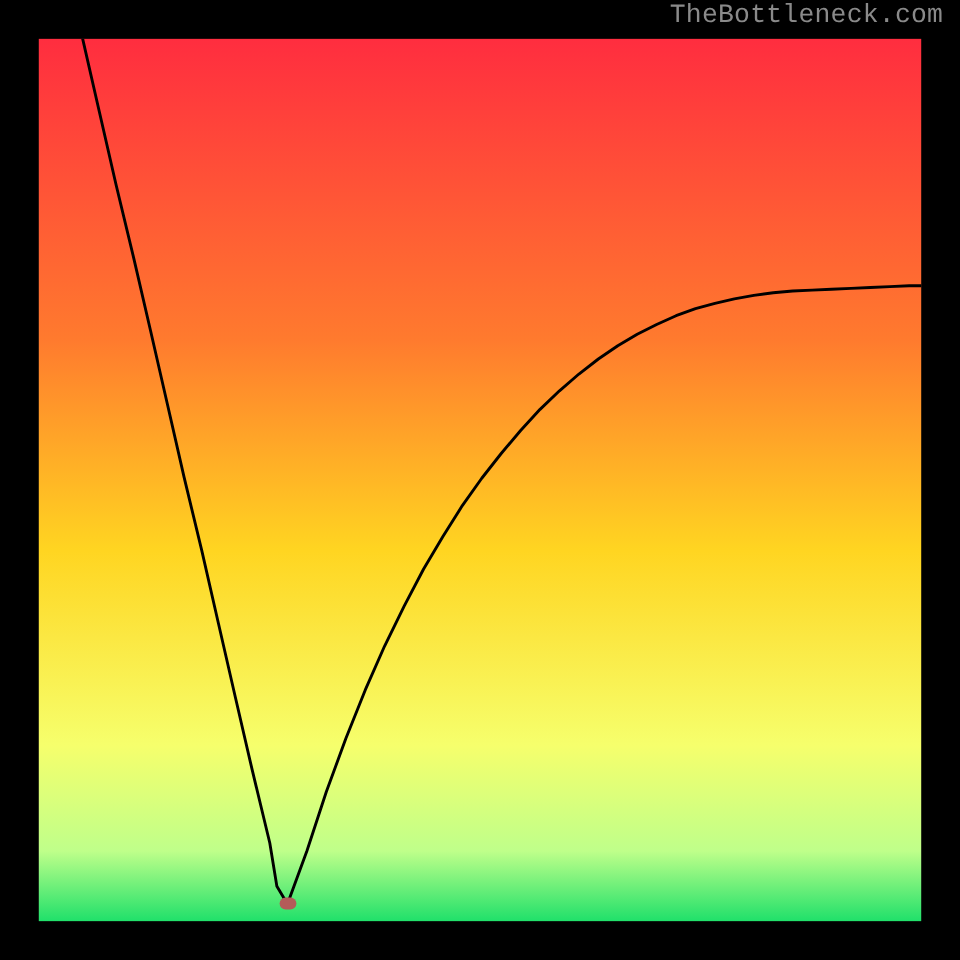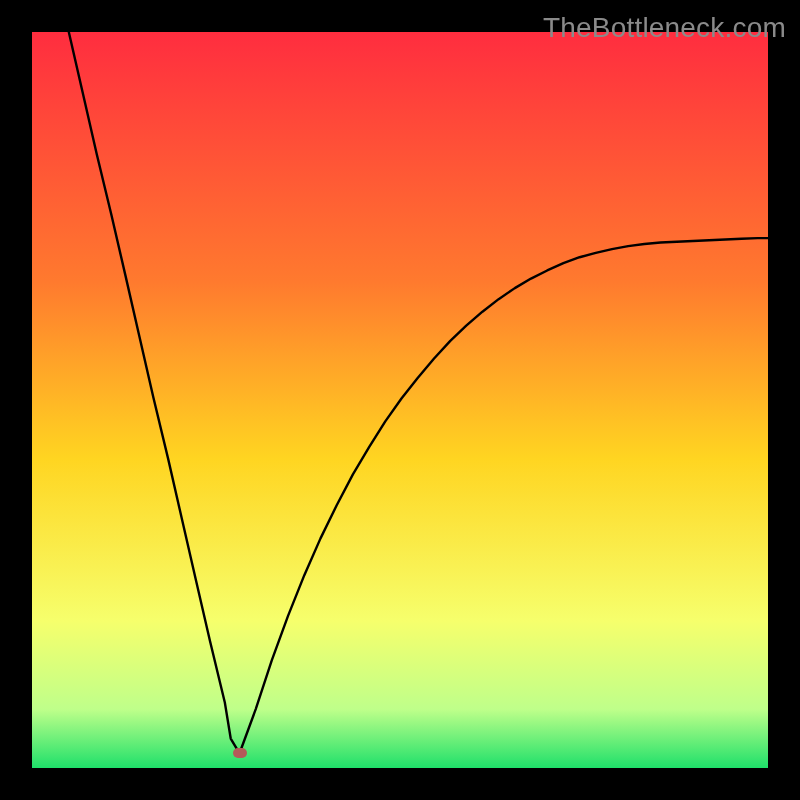--- a/index.html
+++ b/index.html
@@ -24,26 +24,27 @@
     width: 736px;
     height: 736px;
     overflow: hidden;
   }
   .gradient-bg {
     position: absolute;
     inset: 0;
   }
   .attribution {
     position: absolute;
-    top: 12px;
+    top: 0;
     right: 14px;
     color: #8a8a8a;
-    font-size: 28px;
+    font-size: 22px;
     letter-spacing: 0.2px;
     user-select: none;
+    font-family: Liberation Mono, monospace;
   }
   svg.curve {
     position: absolute;
     inset: 0;
     width: 100%;
     height: 100%;
   }
   .dot {
     position: absolute;
     width: 14px;

